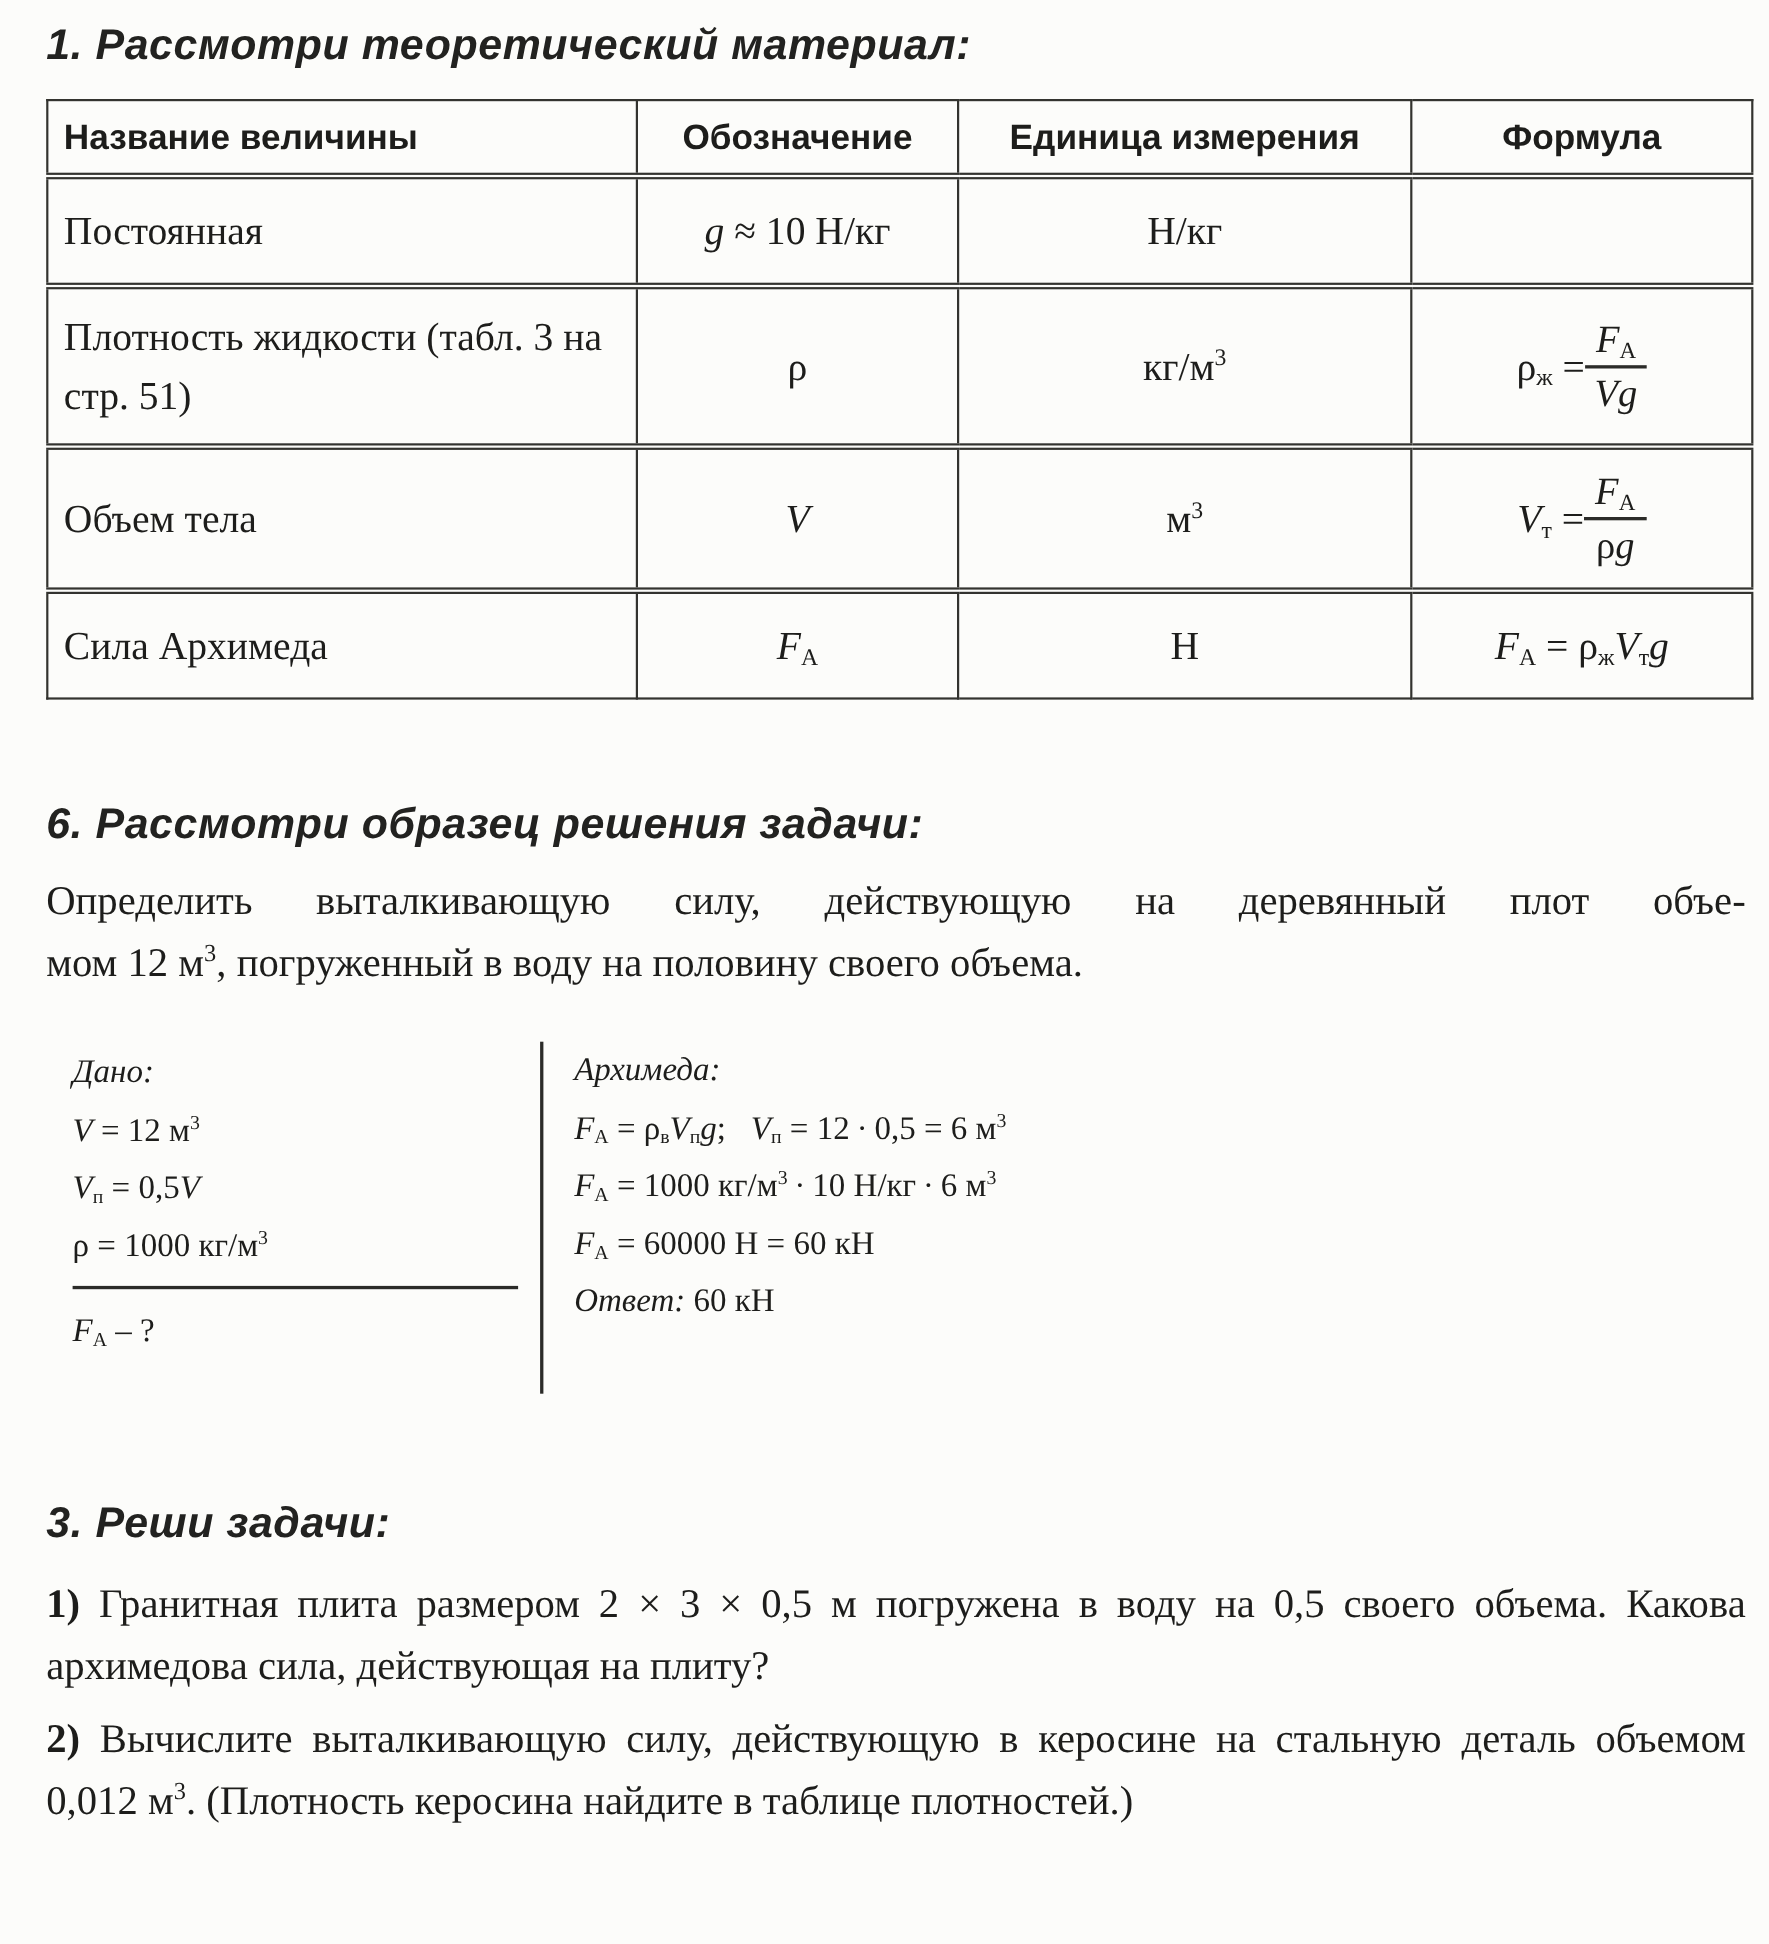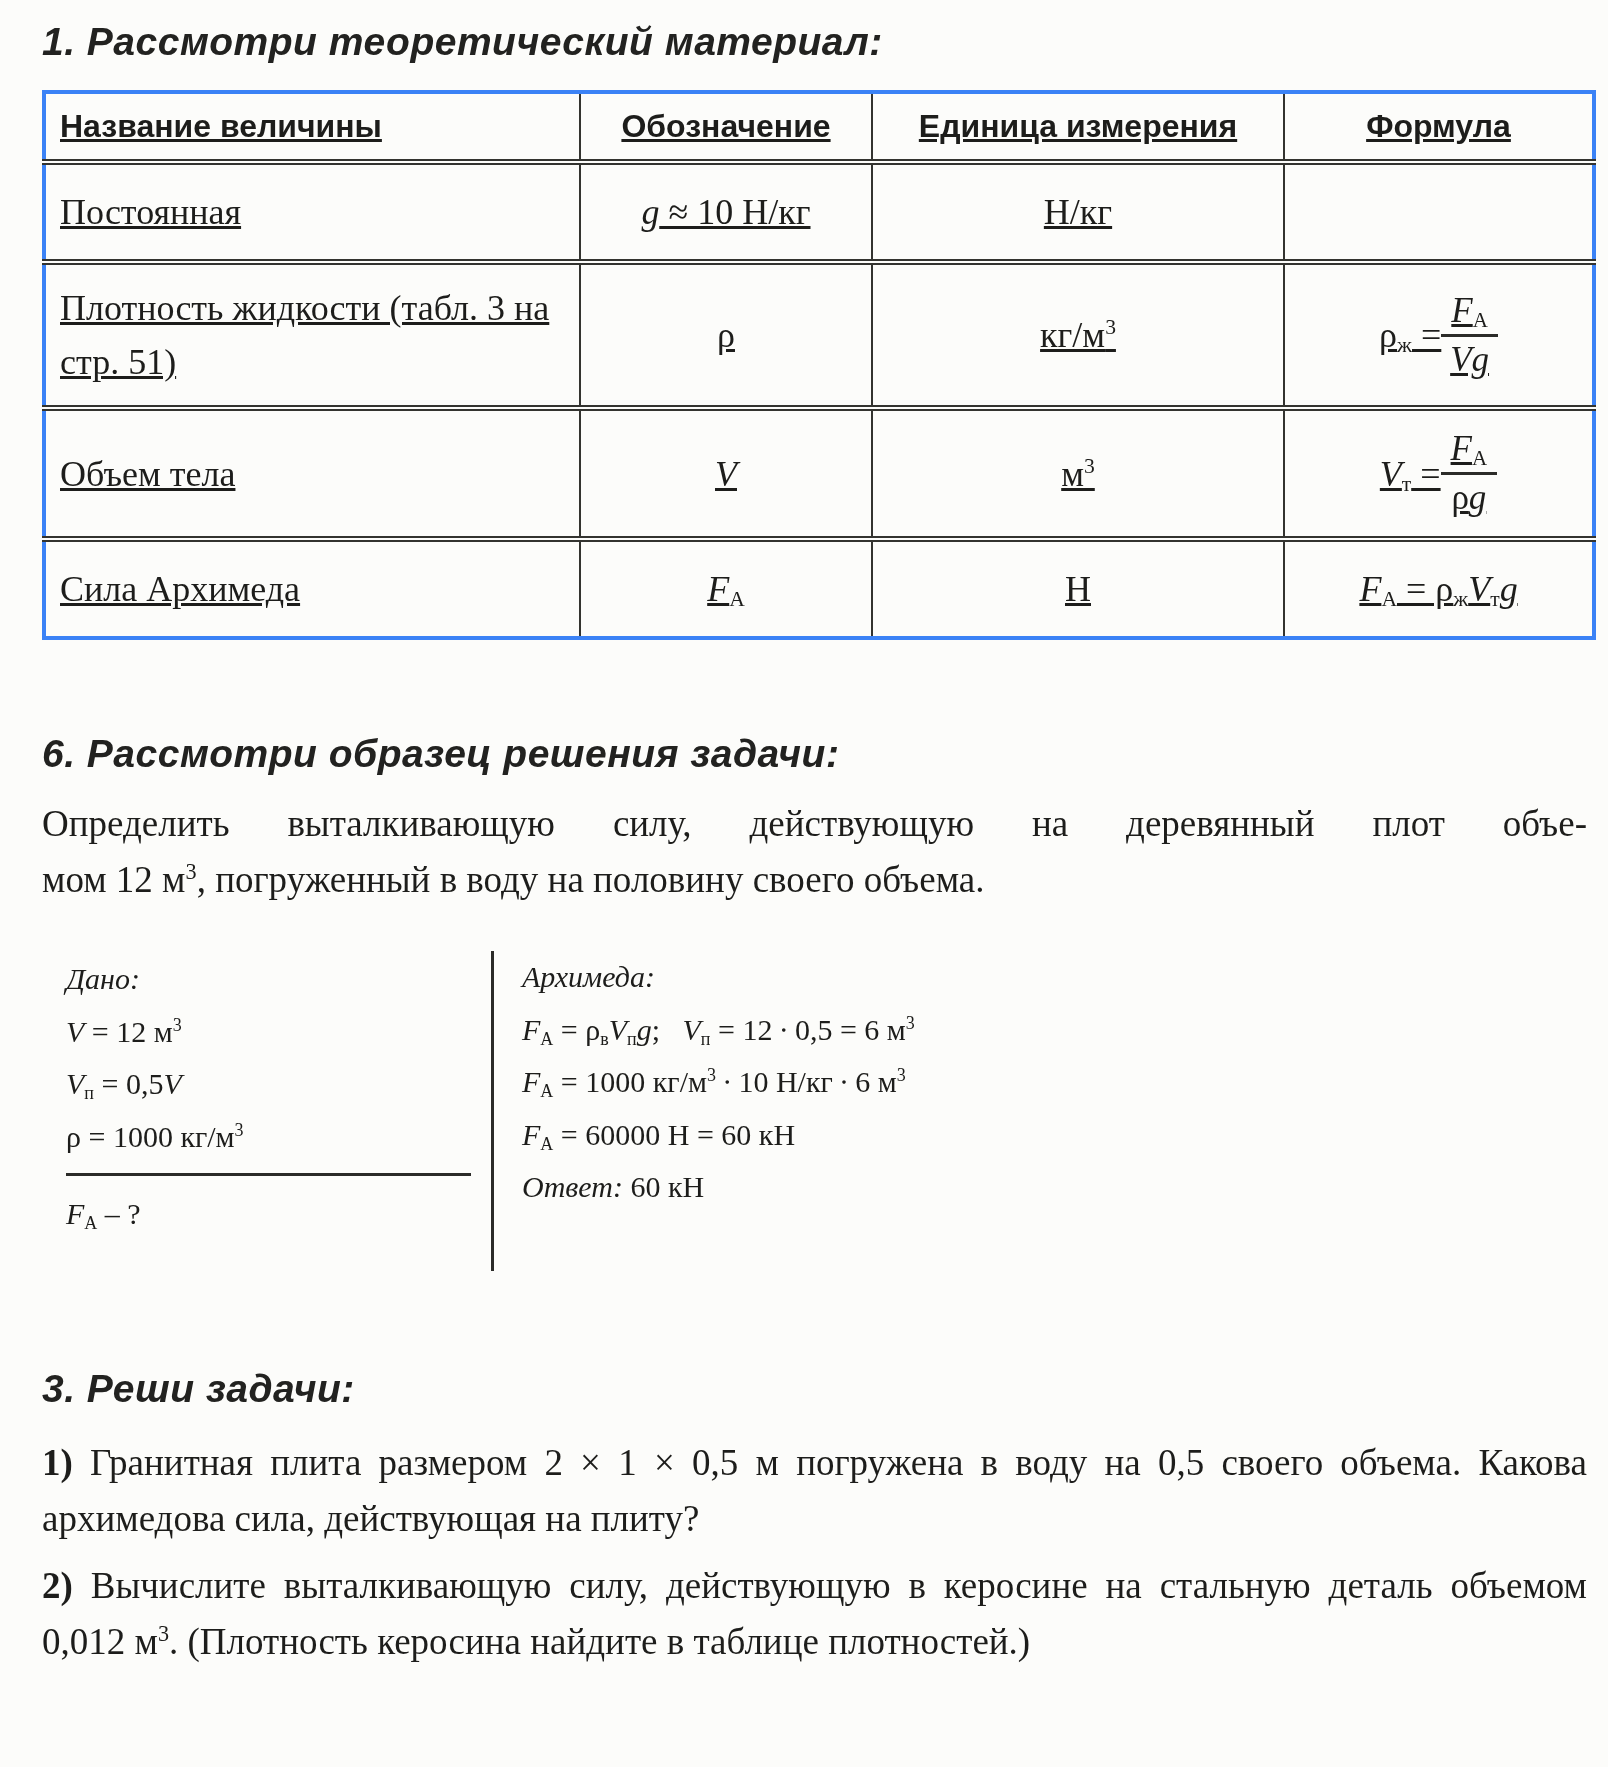--- a/index.html
+++ b/index.html
@@ -29,21 +29,21 @@
     margin: 0;
     color: #222220;
   }
   
   table.theory {
     border-collapse: collapse;
     width: 1550px;
     margin-top: 26px;
     table-layout: fixed;
   }
-  table.theory { border: 4px solid #3b82f6; text-decoration: underline; }
+  table.theory { border: 2px solid #3b82f6; }
   table.theory th, table.theory td {
     border: 2px solid #33332f;
     padding: 12px 14px;
     vertical-align: middle;
   }
   table.theory thead th { border-bottom: 6px double #33332f; }
   table.theory tbody td { border-top: 6px double #33332f; }
   table.theory th {
     font-family: "Liberation Sans", sans-serif;
     font-weight: 700;
@@ -202,18 +202,18 @@
       <div><i>F</i><sub>А</sub> = ρ<sub>в</sub><i>V</i><sub>п</sub><i>g</i>;&nbsp;&nbsp; <i>V</i><sub>п</sub> = 12 ∙ 0,5 = 6 м<sup>3</sup></div>
       <div><i>F</i><sub>А</sub> = 1000 кг/м<sup>3</sup> ∙ 10 Н/кг ∙ 6 м<sup>3</sup></div>
       <div><i>F</i><sub>А</sub> = 60000 Н = 60 кН</div>
       <div><i>Ответ:</i> 60 кН</div>
     </div>
   </div>
 
   <h2 class="section-heading h3">3. Реши задачи:</h2>
 
   <div class="tasks">
-    <p class="task"><span class="tnum">1)</span> <span>Гранитная плита размером 2 × 1 × 0,5 м погружена в воду на 0,5 своего объема. Какова архимедова сила, действующая на плиту?</span></p>
+    <p class="task"><span class="tnum">1)</span> <span>Гранитная плита размером 2 × 3 × 0,5 м погружена в воду на 0,5 своего объема. Какова архимедова сила, действующая на плиту?</span></p>
     <p class="task"><span class="tnum">2)</span> <span>Вычислите выталкивающую силу, действующую в керосине на стальную деталь объемом 0,012 м<sup>3</sup>. (Плотность керосина найдите в таблице плотностей.)</span></p>
 
   </div>
 
 </div>
 
 </body></html>

